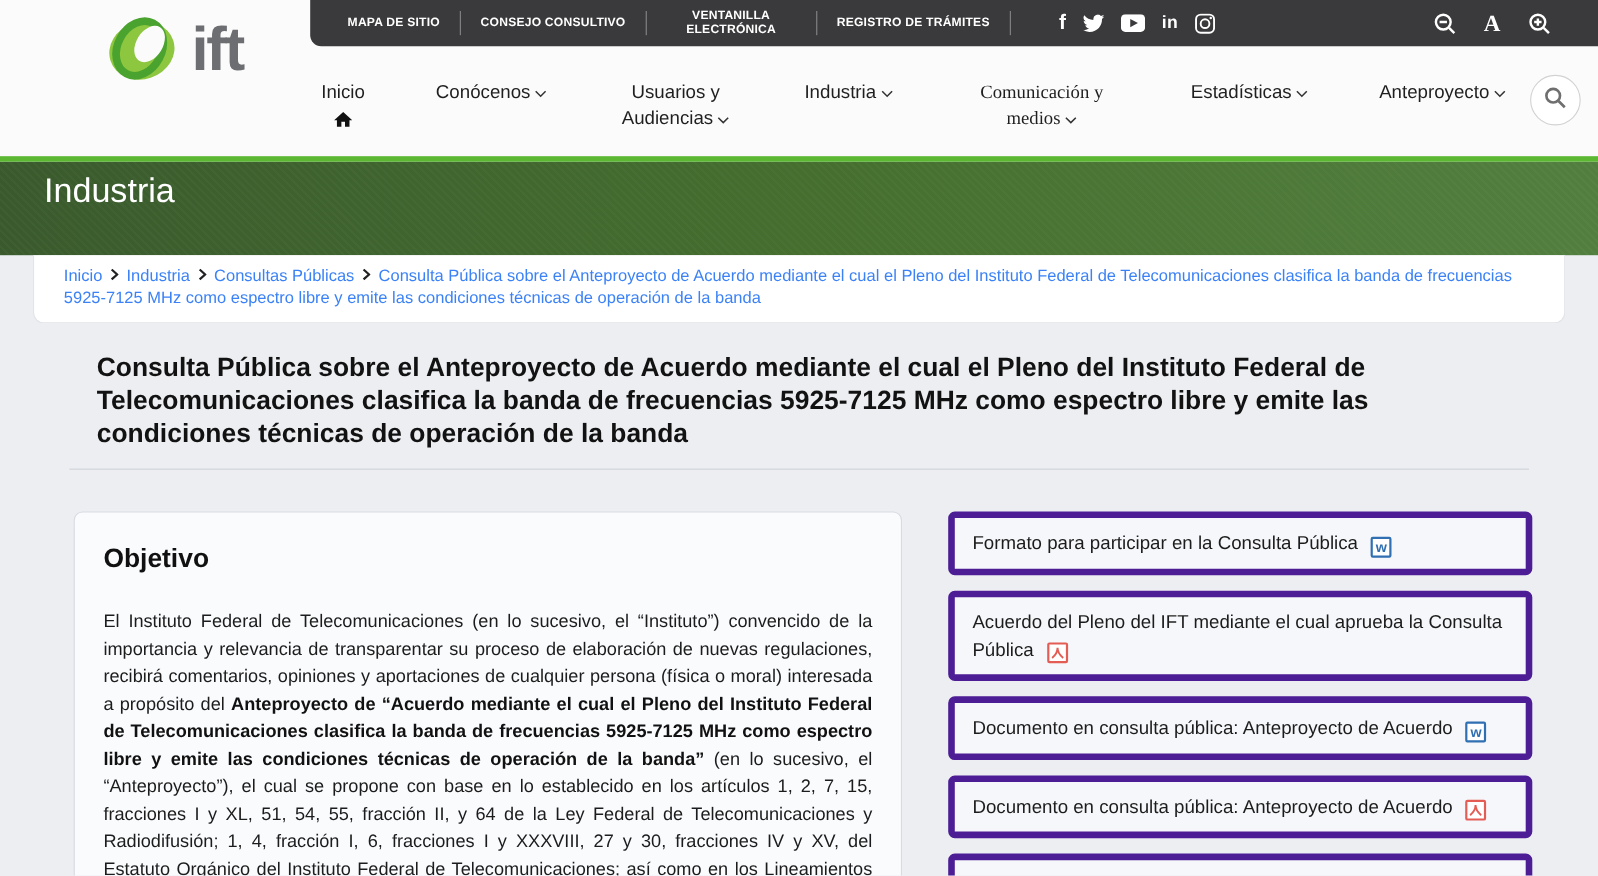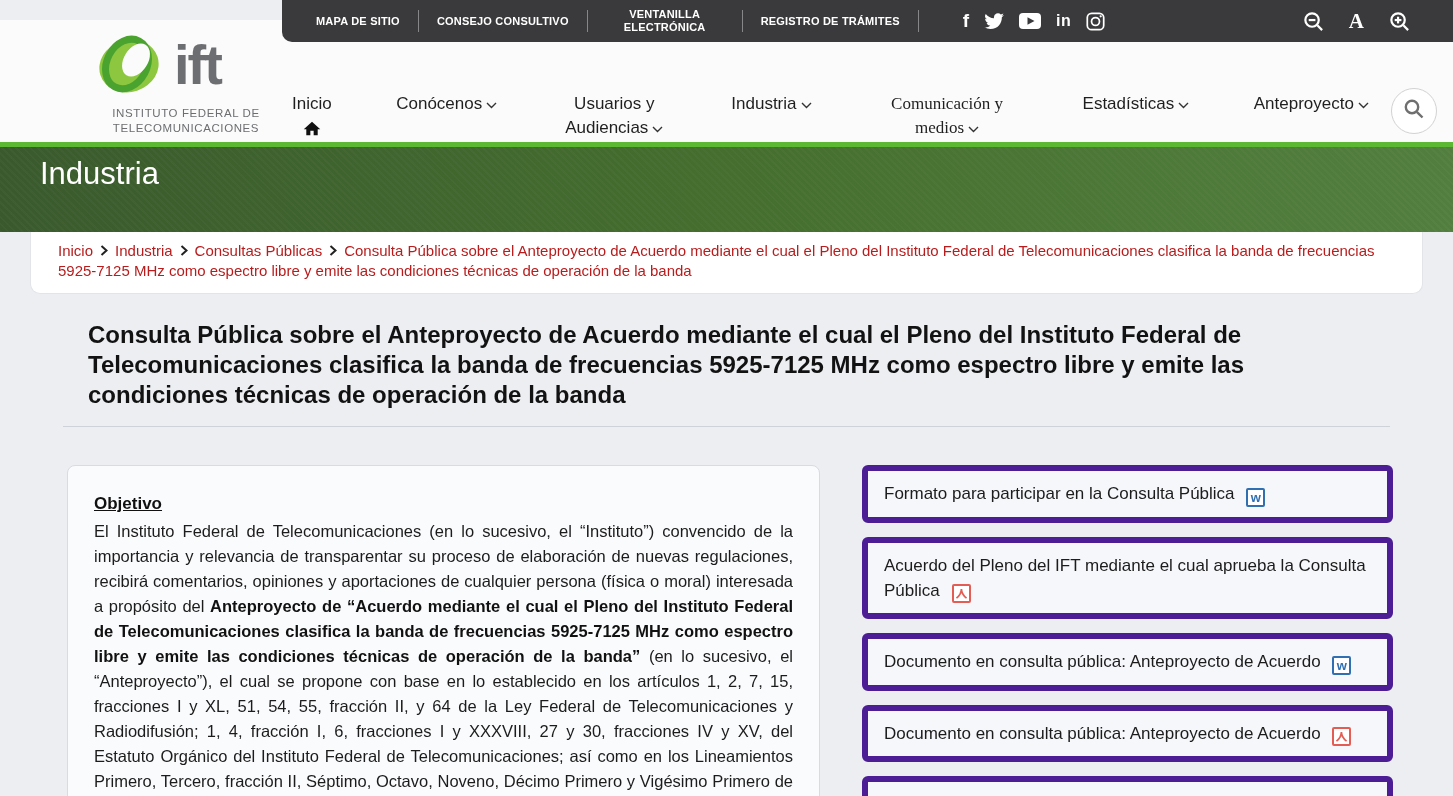--- a/index.html
+++ b/index.html
@@ -18,21 +18,21 @@
   .tb-social { display:flex; align-items:center; gap:15px; margin-left:26px; }
   .tb-social a { color:#fff; text-decoration:none; display:flex; align-items:center;
     justify-content:center; height:20px; cursor:pointer; }
   .fb-f { font-size:19px; font-weight:bold; }
   .in-txt { font-size:16px; font-weight:bold; letter-spacing:.5px; }
   .tb-zoom { display:flex; align-items:center; gap:24px; margin-left:auto; margin-right:42px; }
   .tb-zoom a { cursor:pointer; color:#fff; text-decoration:none; display:flex; align-items:center; }
   .font-a { font-family:"Liberation Serif", serif; font-size:21px; font-weight:600; color:#fff; }
 
   
-  .header { position:absolute; left:0; top:0; width:100%; height:142px; background:#fbfbfb;margin-top:20px; }
+  .header { position:absolute; left:0; top:0; width:100%; height:142px; background:#fbfbfb; }
   .logo { position:absolute; left:96px; top:12px; width:180px; cursor:pointer; }
   .logo-row { display:flex; align-items:flex-start; }
   .brand-txt { font-size:56px; font-weight:bold; color:#6d6e71; letter-spacing:-2px;
     line-height:.9; margin-left:4px; margin-top:8px; }
   .org { margin-top:4px; text-align:center; color:#6d6e71; font-size:11.5px;
     letter-spacing:.6px; line-height:1.3; font-weight:500; }
   .mainnav { position:absolute; left:292px; right:84px; top:72px; display:flex;
     justify-content:space-between; align-items:flex-start; }
   .nav-item { text-align:center; font-size:17px; color:#1f1f1f; line-height:24px;
     cursor:pointer; text-decoration:none; display:inline-block; }
@@ -53,32 +53,32 @@
   .banner::after { content:""; position:absolute; inset:0;
     background:repeating-linear-gradient(45deg, rgba(255,255,255,.025) 0 2px, transparent 2px 5px); }
   .banner-inner { position:relative; z-index:1; padding:8px 0 0 40px; }
   .banner-title { color:#fff; font-size:31px; font-weight:normal; line-height:38px; }
   .banner-sub { color:#f4f8f0; font-size:17px; margin-top:2px; }
 
   
   .content { position:absolute; left:0; top:232px; width:100%; height:564px; }
   .breadcrumb { margin:0 30px; background:#ffffff; border:1px solid #e2e4e9; border-top:none;
     border-radius:0 0 10px 10px; padding:9px 27px 12px; font-size:15px; line-height:20px;
-    color:#b91c1c; }
+    color:#3b82f6; }
   .bc-item { cursor:pointer; }
   .bc-item.current { cursor:default; }
   .bc-sep { display:inline-block; margin:0 7px; }
   .page-title { margin:26px 63px 0 88px; font-size:24px; line-height:30px;
     font-weight:bold; color:#121212; }
   .title-rule { border:none; border-top:1px solid #cfd3d9; margin:16px 63px 0; }
 
   .main-cols { display:flex; align-items:flex-start; margin:38px 60px 0 67px; gap:42px; }
   .objetivo-card { width:753px; min-height:600px; background:#fafbfd;
     border:1px solid #d7dbe2; border-radius:8px; padding:28px 26px; }
-  .objetivo-h { font-size:17px; font-weight:bold; color:#111; margin-bottom:5px;text-decoration:underline; }
+  .objetivo-h { font-size:24px; font-weight:bold; color:#111; margin-bottom:31px; }
   .objetivo-p { font-size:16.5px; line-height:25px; color:#1c1c1c; text-align:justify; }
   .objetivo-p b { color:#111; }
 
   .doc-col { width:531px; display:flex; flex-direction:column; gap:14px; }
   .doc-card { background:#f6f7fa; border:6px solid #4c1d95; border-radius:6px;
     padding:10px 16px; font-size:17px; line-height:25px; color:#1c1c1c;
     min-height:45px; cursor:pointer; }
   .fico { display:inline-flex; align-items:center; justify-content:center;
     width:19px; height:19px; margin-left:7px; vertical-align:-3px; border-radius:2px; }
   .fico.word { border:2px solid #2f6fb2; background:#ffffff; color:#2f6fb2;
@@ -95,24 +95,20 @@
       <div class="logo-row">
         <span>
           <svg width="74" height="66" viewBox="0 0 74 66">
             <ellipse cx="33" cy="34" rx="30" ry="26" fill="#8dc63f" transform="rotate(-18 33 34)"></ellipse>
             <ellipse cx="31" cy="32" rx="20" ry="26" fill="none" stroke="#4aa32e" stroke-width="7" transform="rotate(28 31 32)"></ellipse>
             <ellipse cx="40" cy="28" rx="12" ry="18" fill="#fbfbfb" transform="rotate(32 40 28)"></ellipse>
           </svg>
         </span>
         <span class="brand-txt">ift</span>
       </div>
-      <div class="org">
-        <div>INSTITUTO FEDERAL DE</div>
-        <div>TELECOMUNICACIONES</div>
-      </div>
     </div>
 
     <nav class="mainnav">
       <a class="nav-item">
         <span>Inicio</span>
         <span class="home-glyph">
           <svg width="18" height="15" viewBox="0 0 24 20">
               <path d="M12 1 L23 11 h-3.4 v8 h-5.4 v-6 h-4.4 v6 H4.4 v-8 H1 z" fill="#111"></path>
             </svg>
         </span>

